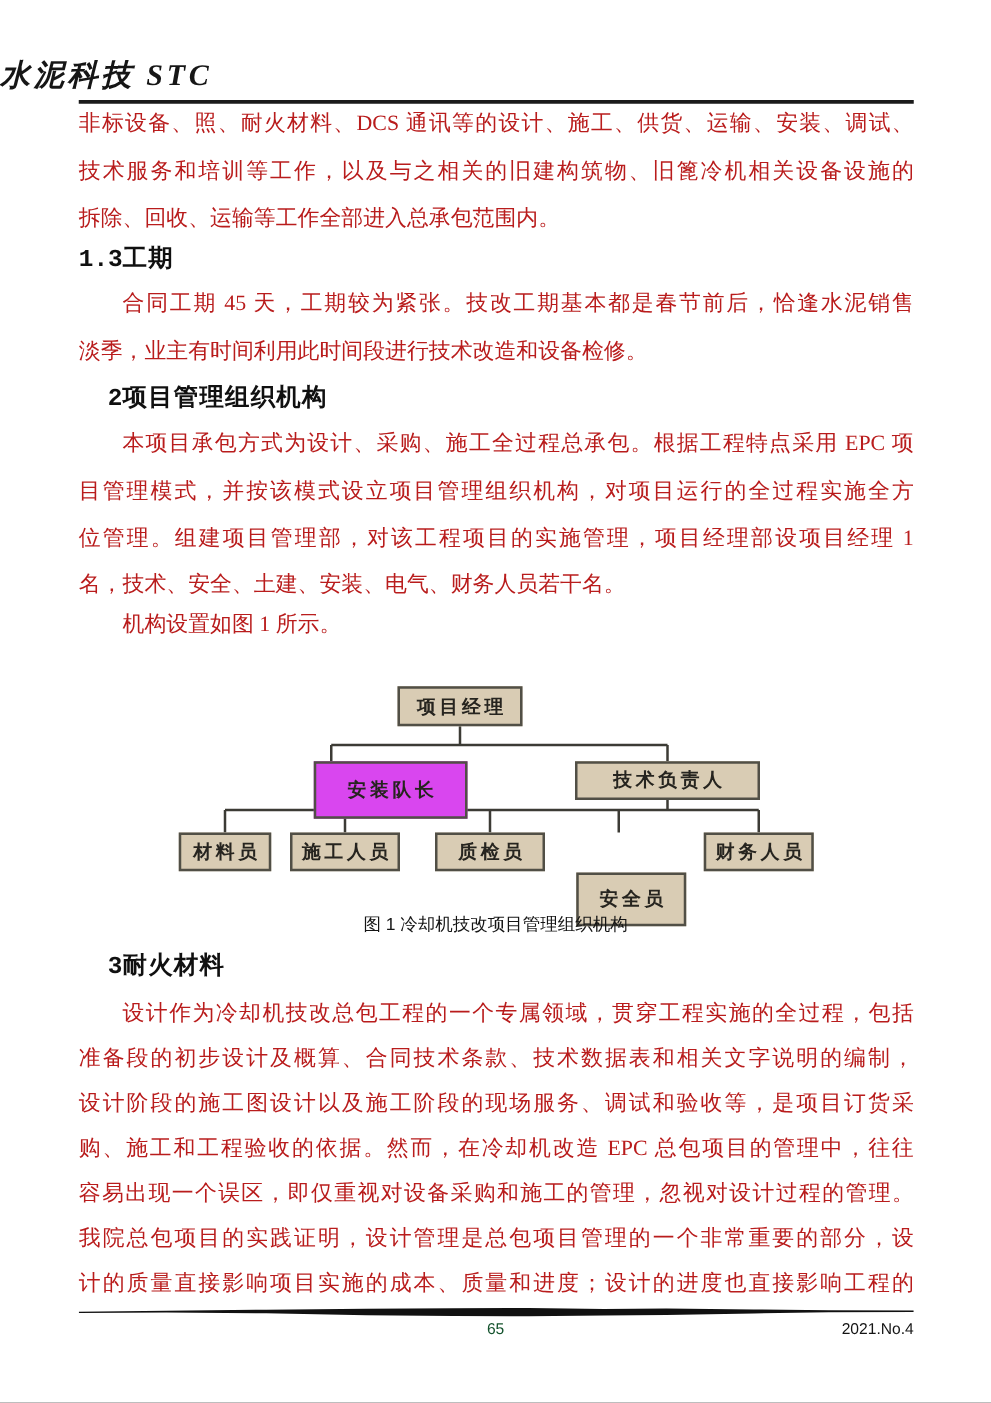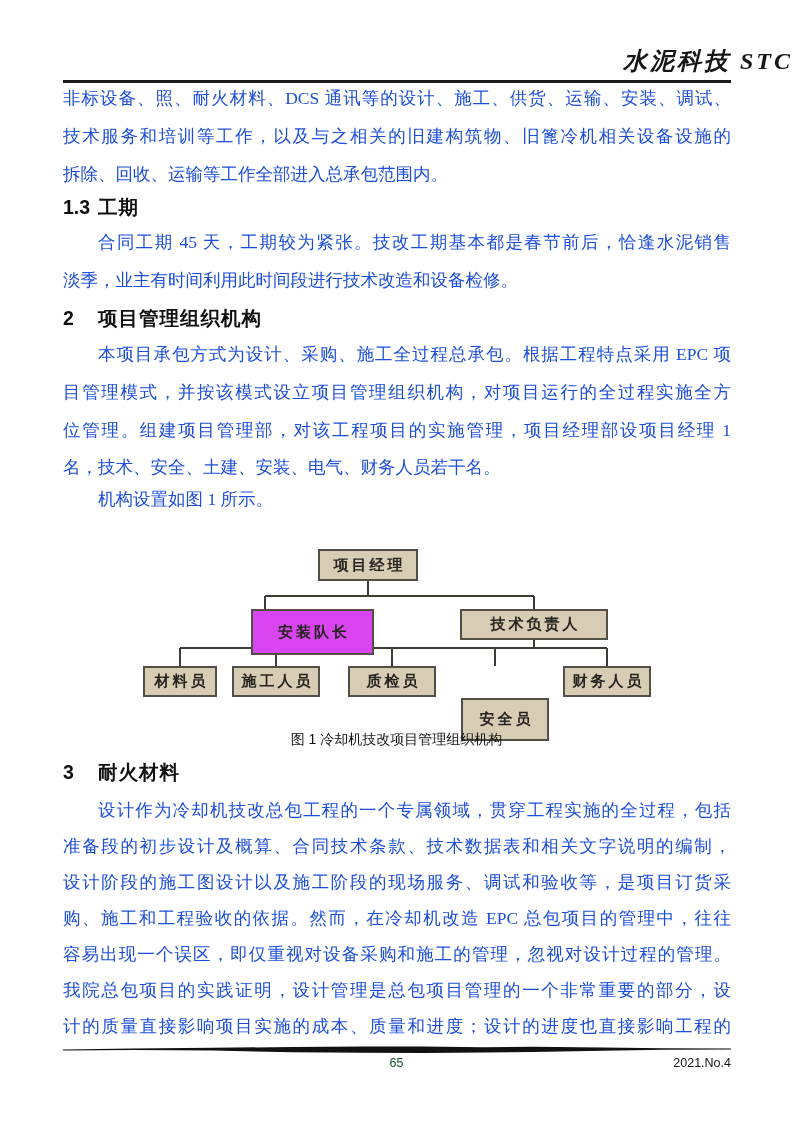--- a/index.html
+++ b/index.html
@@ -9,43 +9,44 @@
     margin:0 auto;
     background:#ffffff;
     font-family:"Liberation Serif","DejaVu Serif",serif;
     color:#1f1f1f;
     overflow:hidden;
   }
   .abs{position:absolute;}
   
   .journal-title{
     top:44px;left:0;width:793px;height:34px;line-height:34px;
-    text-align:right;font-size:24px;font-weight:700;font-style:italic;
+    text-align:left;font-size:24px;font-weight:700;font-style:italic;
     letter-spacing:3px;color:#161616;
   }
   .header-rule{
     top:80px;left:63px;width:668px;height:3px;background:#1b1b1b;
   }
   
-  .textblock{left:63px;width:668px;font-size:17.5px;color:#1d4ed8;}
+  .textblock{left:63px;width:668px;font-size:17.5px;color:#b91c1c;}
   .lh-a .line{line-height:37.8px;}
   .lh-b .line{line-height:36px;}
   .line{
     text-align:justify;text-align-last:justify;
     text-justify:inter-character;
   }
   .line.short{text-align:left;text-align-last:left;}
   .line.indent{text-indent:35px;}
   .heading{
     left:63px;width:668px;line-height:32px;
     font-size:19.5px;font-weight:700;color:#101010;
   }
   .heading .num{
     display:inline-block;min-width:35px;
-    font-family:Liberation Sans, sans-serif;
+    font-family:Liberation Mono, monospace;
+    text-align:right;
   }
   .heading .htext{
     font-family:"Liberation Sans","DejaVu Sans",sans-serif;
     letter-spacing:1px;
   }
   
   .org-chart{top:545px;left:0;width:793px;height:160px;}
   .org-svg{position:absolute;top:0;left:0;}
   .orgbox{
     position:absolute;box-sizing:border-box;

